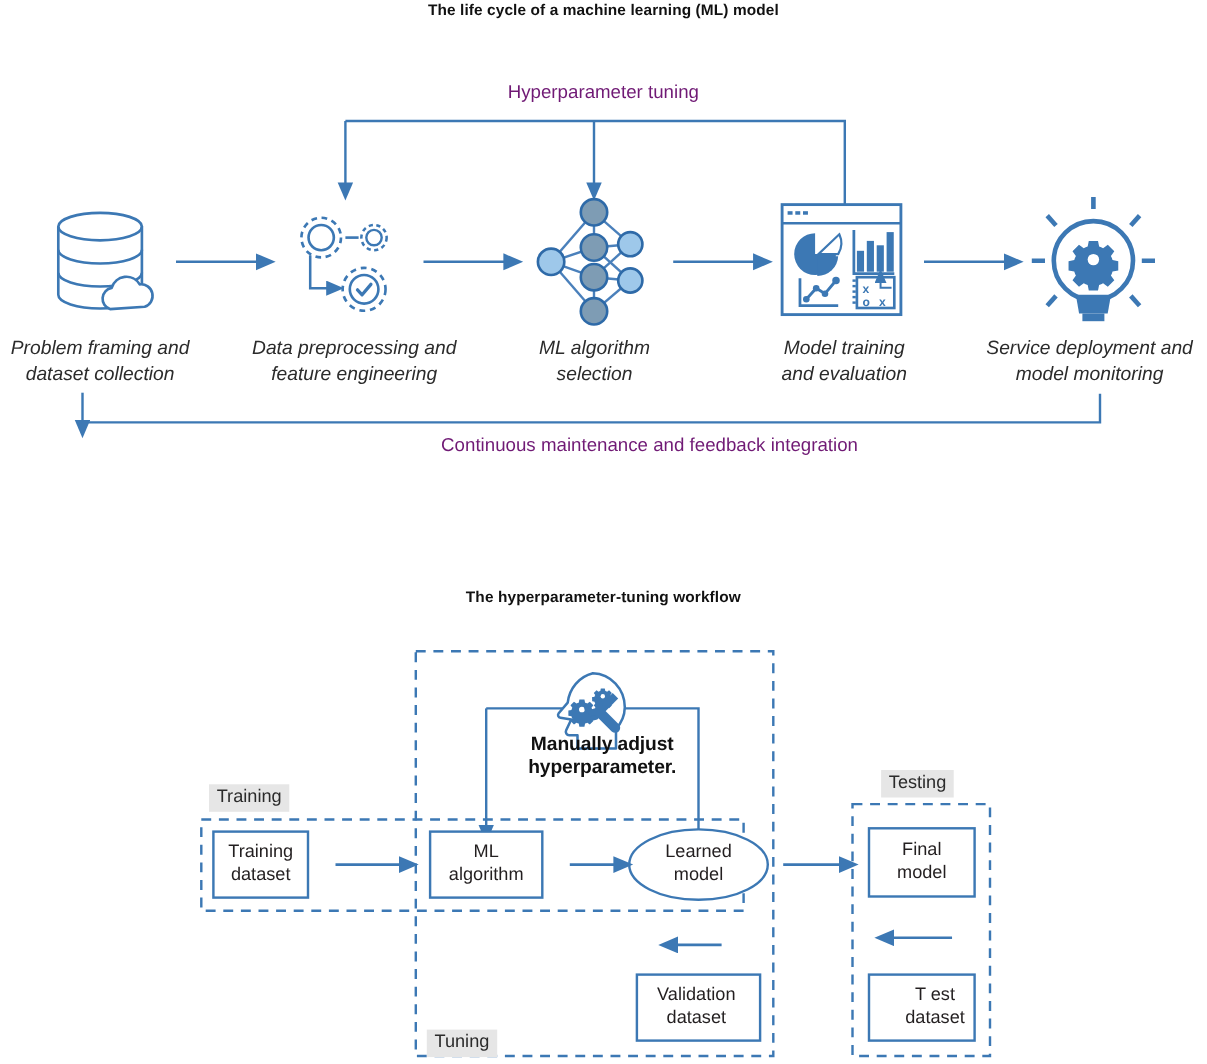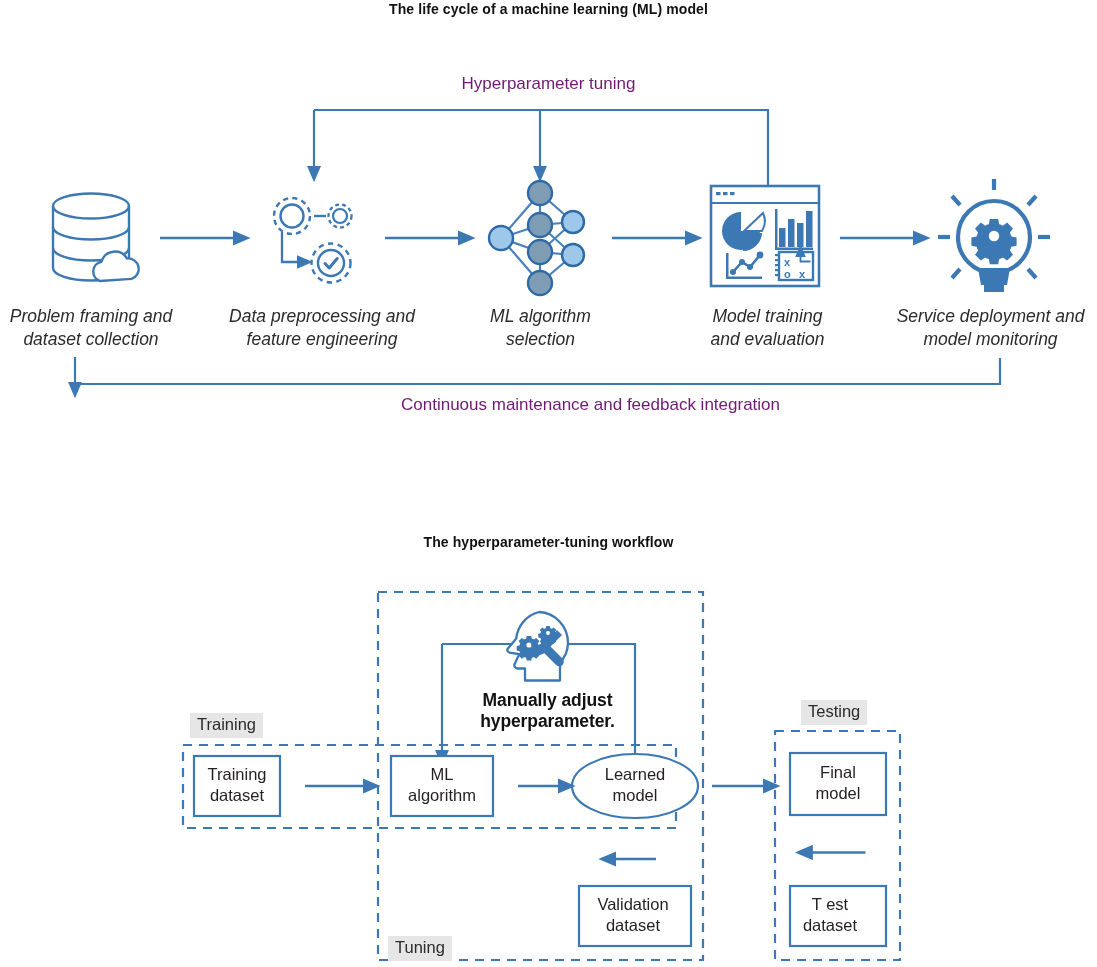--- a/index.html
+++ b/index.html
@@ -287,33 +287,33 @@
 
     <g stroke="#3c78b4" stroke-width="2.4" fill="none">
       <line x1="305" y1="786" x2="365" y2="786" marker-end="url(#arrowRight)"></line>
       <line x1="518" y1="786" x2="560" y2="786" marker-end="url(#arrowRight)"></line>
       <line x1="712" y1="786" x2="765" y2="786" marker-end="url(#arrowRight)"></line>
       <line x1="635" y1="880" x2="635" y2="838" marker-end="url(#arrowRight)" transform="rotate(-90 635 859)"></line>
       <line x1="838" y1="880" x2="838" y2="825" marker-end="url(#arrowRight)" transform="rotate(-90 838 852.5)"></line>
     </g>
   </svg>
 
-  <div class="manual-note" style="left:455px;top:690px;width:185px;">Manually adjust
+  <div class="manual-note" style="left:455px;top:666px;width:185px;">Manually adjust
 hyperparameter.</div>
 
   <div class="sect-tag" style="left:190px;top:713px;">Training</div>
   <div class="sect-tag" style="left:388px;top:936px;">Tuning</div>
   <div class="sect-tag" style="left:801px;top:700px;">Testing</div>
 
   <div class="boxlabel" style="left:194px;top:764px;width:86px;">Training
 dataset</div>
   <div class="boxlabel" style="left:391px;top:764px;width:102px;">ML
 algorithm</div>
   <div class="boxlabel" style="left:572px;top:764px;width:126px;">Learned
 model</div>
   <div class="boxlabel" style="left:579px;top:894px;width:108px;">Validation
 dataset</div>
   <div class="boxlabel" style="left:790px;top:762px;width:96px;">Final
 model</div>
-  <div class="boxlabel" style="left:790px;top:894px;width:80px;">T est
+  <div class="boxlabel" style="left:790px;top:894px;width:80px;padding-left:20px;">T est
 dataset</div>
 
 </div>
 
 </body></html>

